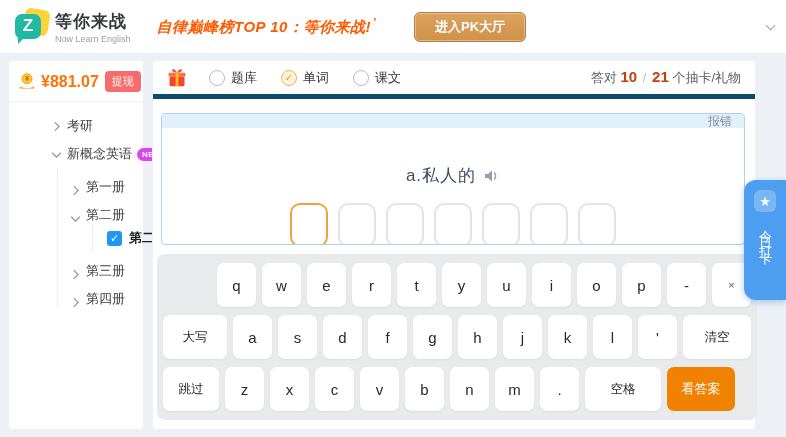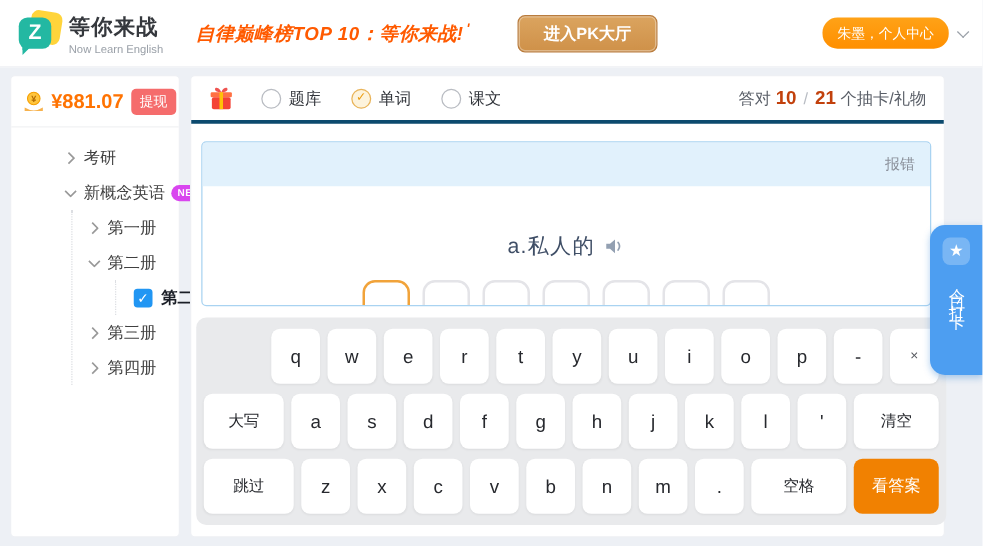--- a/index.html
+++ b/index.html
@@ -40,66 +40,66 @@
   .balance-amt { font-size:16px; font-weight:bold; color:#ff7302; margin-left:4px; white-space:nowrap; }
   .withdraw-btn { margin-left:6px; background:#f56c6c; color:#fff; font-size:11px; padding:3px 7px;
             border-radius:4px; cursor:pointer; white-space:nowrap;font-family:Liberation Serif, serif; }
   .tree { padding:10px 4px 0 0; font-size:13px; color:#404040;margin-left:28px; }
   .tree-row { display:flex; align-items:center; height:28px; cursor:pointer; white-space:nowrap; }
   .tree-row .tchev { width:7px; height:11px; margin-right:7px; flex:0 0 auto; }
   .tchev svg { display:block; }
   .tchev.open { transform:rotate(90deg); }
   .lvl0 { padding-left:16px; }
   .tree-kids1 { margin-left:20px; border-left:1px dotted #dcdee2; }
-  .tree-kids1 > .tree-row { padding-left:14px; }
+  .tree-kids1 > .tree-row { padding-left:14px;align-items:flex-end; }
   .tree-kids2 { margin-left:34px; border-left:1px dotted #dcdee2; padding-left:14px; }
   .new-badge { margin-left:5px; background:#d946ef; color:#fff; font-size:8px; font-weight:bold;
             padding:2px 5px; border-radius:8px; letter-spacing:.5px; }
   .checkbox { width:15px; height:15px; background:#2196f3; border-radius:3px; color:#fff; font-size:11px;
             display:flex; align-items:center; justify-content:center; margin-right:7px; flex:0 0 auto; }
   .sel-book { font-weight:bold; color:#1b1f27; }
 
   
   .main { position:absolute; left:152px; top:60px; width:604px; height:370px; background:#fff;
             border-radius:4px; border:1px solid #eef0f4; }
-  .toolbar { height:38px; display:flex; align-items:center; border-bottom:3px solid #0c4a6e; padding:0 14px; }
+  .toolbar { height:38px; display:flex; align-items:center; border-bottom:5px solid #0c4a6e; padding:0 14px; }
   .gift { margin-right:22px; display:flex; cursor:pointer; }
   .mode { display:flex; align-items:center; margin-right:24px; cursor:pointer; }
   .radio { width:16px; height:16px; border-radius:50%; border:1.5px solid #b9bcc2; background:#fff;
             margin-right:6px; display:flex; align-items:center; justify-content:center; }
   .radio.on { border-color:#e9b45a; background:#fdf3dc; color:#ec9d13; font-size:10px; font-weight:bold; }
   .mode-label { font-size:13px; color:#33363c; }
   .score { margin-left:auto; font-size:13px; color:#5a5f68; white-space:nowrap; }
   .score b { color:#c2410c; font-size:15px; }
   .score .sep { color:#b8bcc3; margin:0 2px; }
 
   
   .qcard { position:absolute; left:8px; top:52px; width:584px; height:132px; border:1px solid #a9d3f1;
             border-radius:4px; background:#fff; overflow:hidden; }
-  .qcard-head { height:35px; background:#e1f1fc; display:flex; align-items:center; justify-content:flex-end;
+  .qcard-head { height:14px; background:#e1f1fc; display:flex; align-items:center; justify-content:flex-end;
             padding-right:12px; }
   .report-link { font-size:12px; color:#8a8f99; cursor:pointer; }
   .word-row { display:flex; align-items:center; justify-content:center; margin-top:36px; }
   .word { font-size:17px; color:#3f4e66; letter-spacing:1px; }
   .speaker { margin-left:8px; display:flex; cursor:pointer; }
   .slots { display:flex; justify-content:center; gap:10px; margin-top:16px; }
   .slot { width:38px; height:44px; border:2px solid #e4e4e8; border-radius:10px; background:#fff; }
   .slot.active { border-color:#f1a33a; }
 
   
   .kb { position:absolute; left:4px; top:193px; width:600px; height:166px; background:#e9eaec;
             border-radius:8px; padding:9px 6px; }
   .kb-row { display:flex; gap:6px; margin-bottom:8px; }
   .kb-row.r1 { margin-left:54px; }
   .key { width:39px; height:44px; background:#fff; border-radius:7px; display:flex; align-items:center;
             justify-content:center; font-size:15px; color:#27292e; box-shadow:0 1px 2px rgba(0,0,0,.06);
             cursor:pointer; }
   .key.small { font-size:11px; color:#55585e; }
   .key.fn { font-size:12.5px; }
-  .key.w64 { width:64px; } .key.w68 { width:68px; } .key.w72 { width:72px; } .key.w76 { width:76px; }
+  .key.w64 { width:64px; } .key.w68 { width:68px; } .key.w72 { width:56px; } .key.w76 { width:76px; }
   .key.answer { width:68px; background:#f18101; color:#fff; font-size:13px; box-shadow:none; }
 
   
   .checkin { position:absolute; right:0; top:180px; width:42px; height:120px; background:#4d9ef1;
             border-radius:12px 0 0 12px; z-index:20; display:flex; flex-direction:column; align-items:center;
             padding-top:10px; cursor:pointer; box-shadow:0 2px 6px rgba(35,120,210,.35); }
   .star-box { width:22px; height:22px; background:rgba(255,255,255,.25); border-radius:6px; color:#fff;
             font-size:13px; display:flex; align-items:center; justify-content:center; }
   .checkin-label { margin-top:8px; writing-mode:vertical-rl; color:#fff; font-size:13px; letter-spacing:7px; }
 </style>
@@ -113,21 +113,20 @@
       <div class="bubble">Z</div>
     </div>
     <div class="logo-text">
       <div class="logo-title">等你来战</div>
       <div class="logo-sub">Now Learn English</div>
     </div>
   </div>
   <div class="banner"><span>自律巅峰榜TOP 10：等你来战!</span><span class="banner-sparkle">'</span></div>
   <div class="pk-btn">进入PK大厅</div>
   <div class="user-wrap">
-    <div class="user-pill">朱墨，个人中心</div>
     <div class="chev-down"></div>
   </div>
 </div>
 
 <div class="sidebar">
   <div class="balance-row">
     <span style="display:flex;">
       <svg width="20" height="19" viewBox="0 0 22 20">
         <circle cx="11" cy="7" r="5.5" fill="#ffc53d" stroke="#f59f00" stroke-width="1"></circle>
         <text x="11" y="10" font-size="8" text-anchor="middle" fill="#b26a00" font-weight="bold">¥</text>

